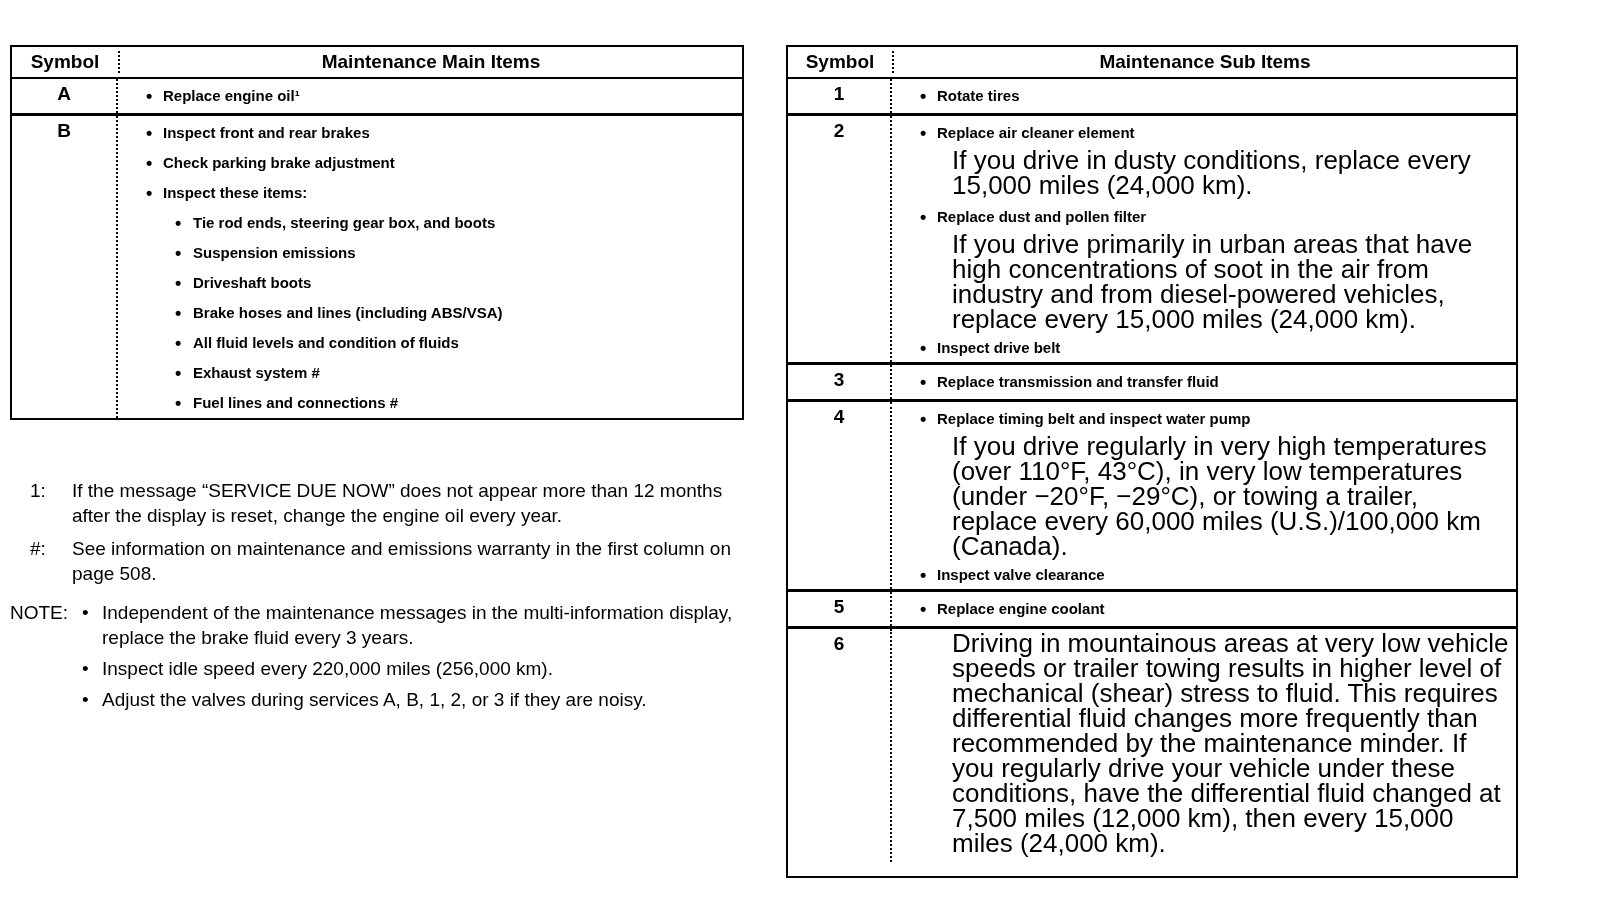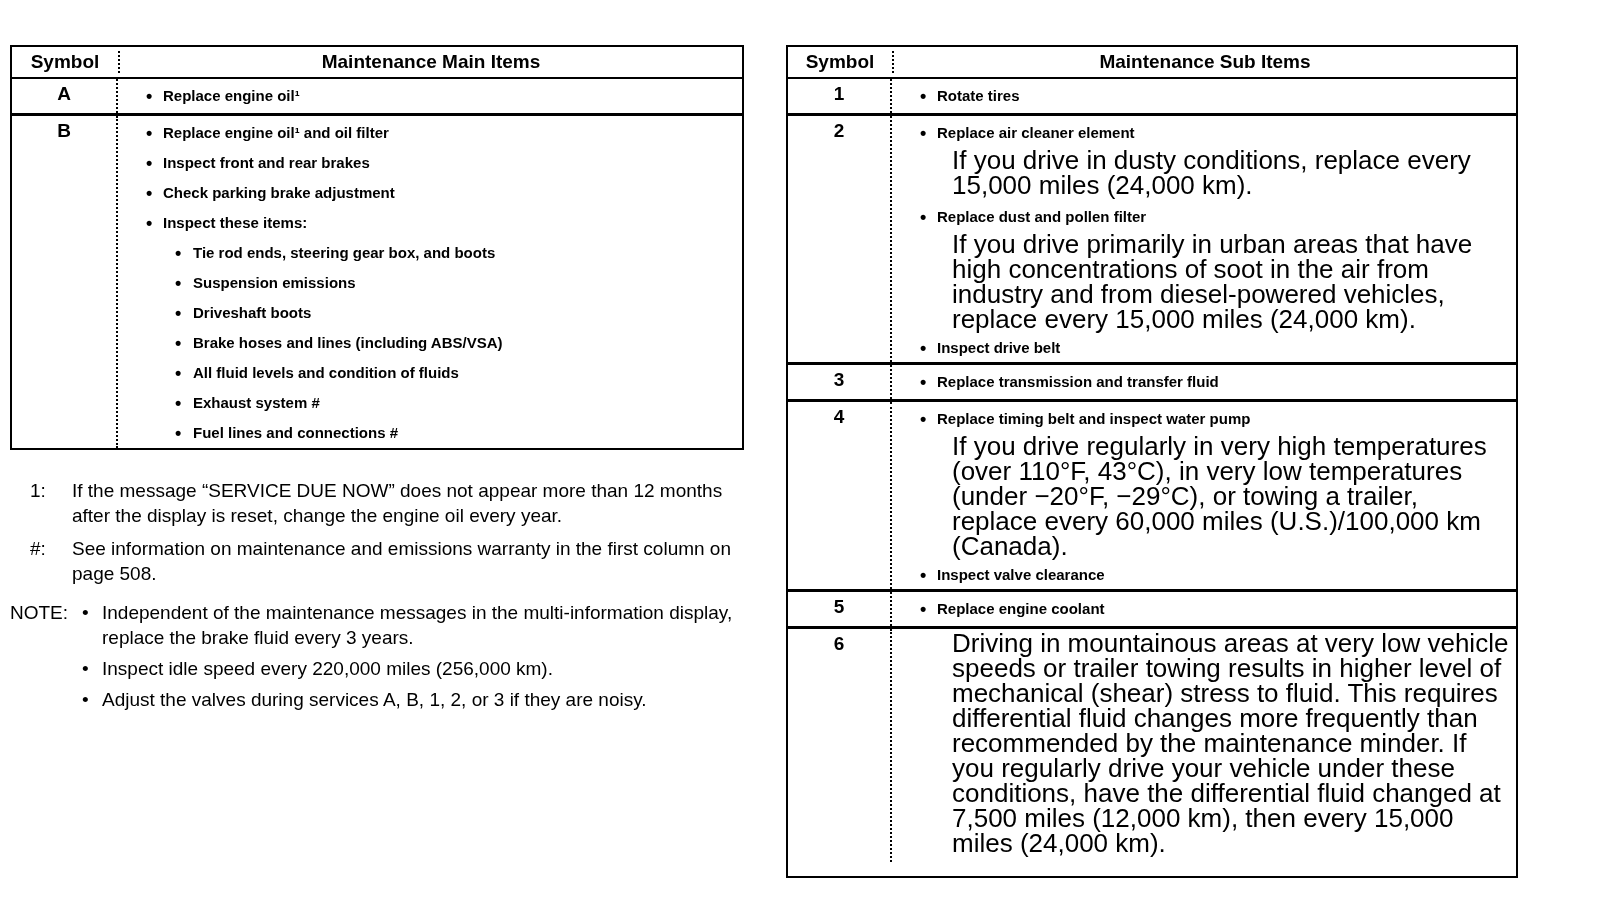--- a/index.html
+++ b/index.html
@@ -35,21 +35,20 @@
   </div>
   <div class="row">
     <div class="c1" style="width:106px;">A</div>
     <div class="c2">
       <div class="item">Replace engine oil¹</div>
     </div>
   </div>
   <div class="row">
     <div class="c1" style="width:106px;">B</div>
     <div class="c2" style="padding-bottom:0;">
-      <div class="item">Replace engine oil¹ and oil filter</div>
       <div class="item">Inspect front and rear brakes</div>
       <div class="item">Check parking brake adjustment</div>
       <div class="item">Inspect these items:</div>
       <div class="item sub">Tie rod ends, steering gear box, and boots</div>
       <div class="item sub">Suspension emissions</div>
       <div class="item sub">Driveshaft boots</div>
       <div class="item sub">Brake hoses and lines (including ABS/VSA)</div>
       <div class="item sub">All fluid levels and condition of fluids</div>
       <div class="item sub">Exhaust system #</div>
       <div class="item sub">Fuel lines and connections #</div>

